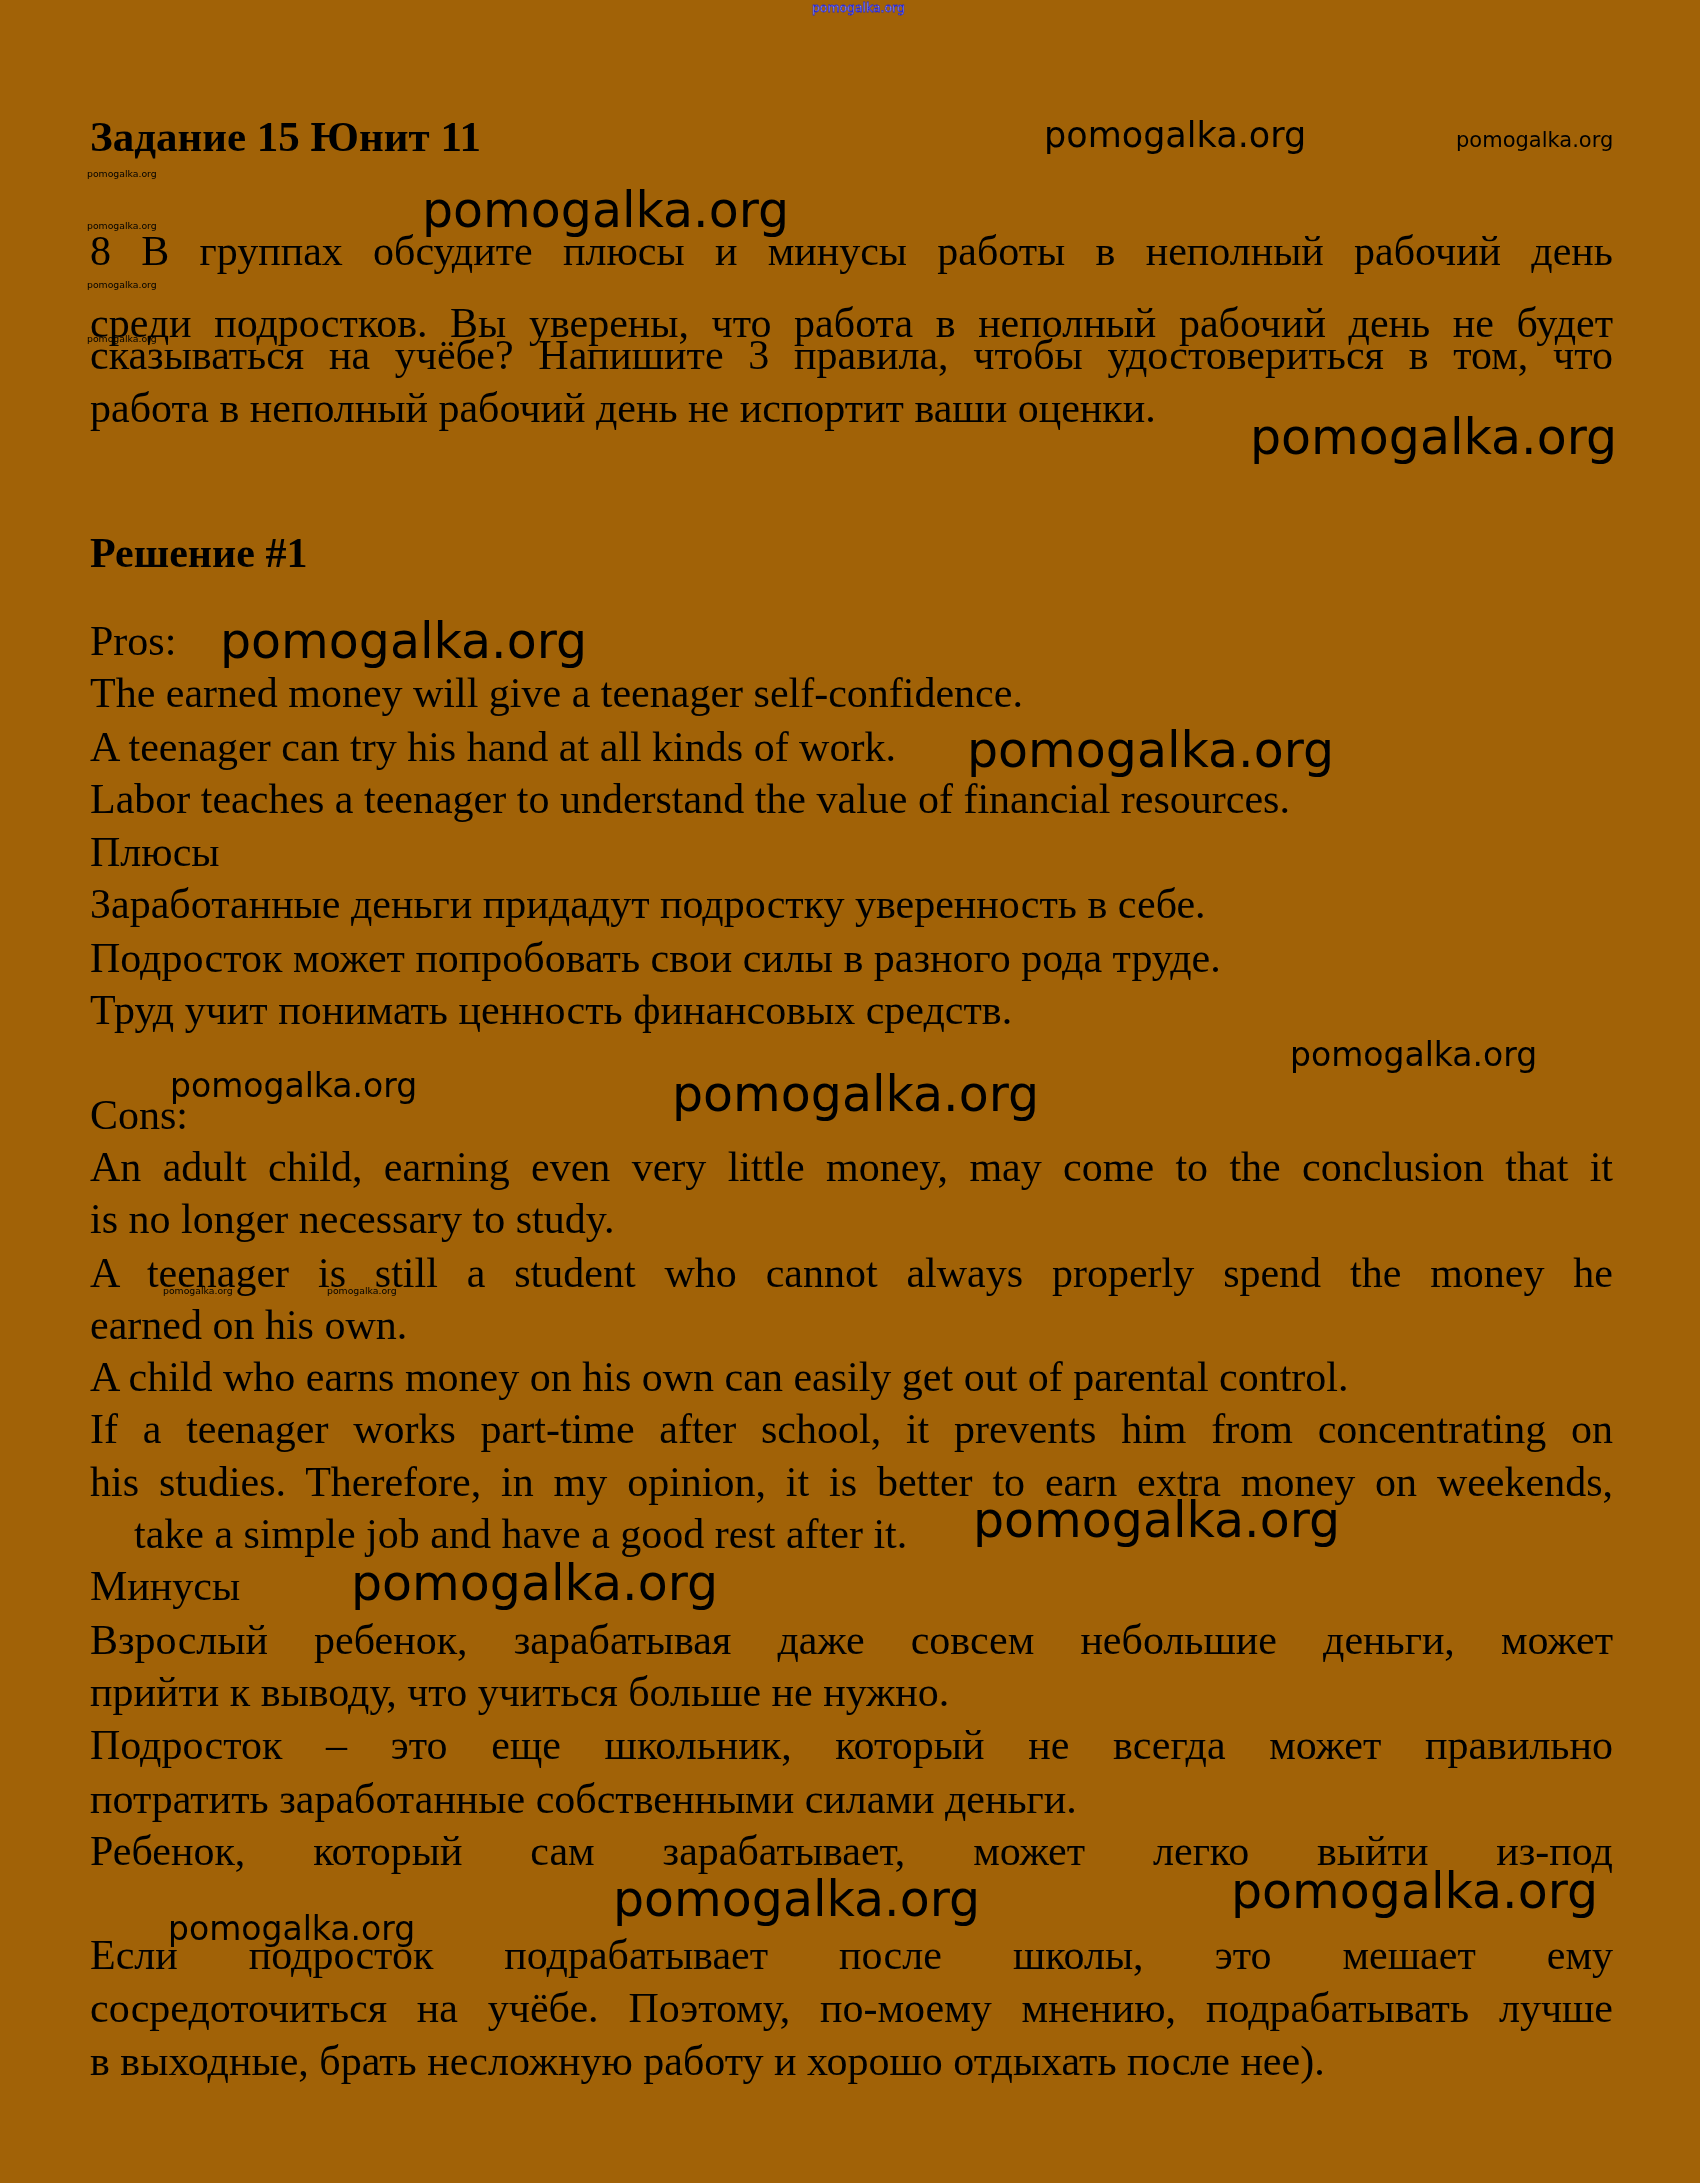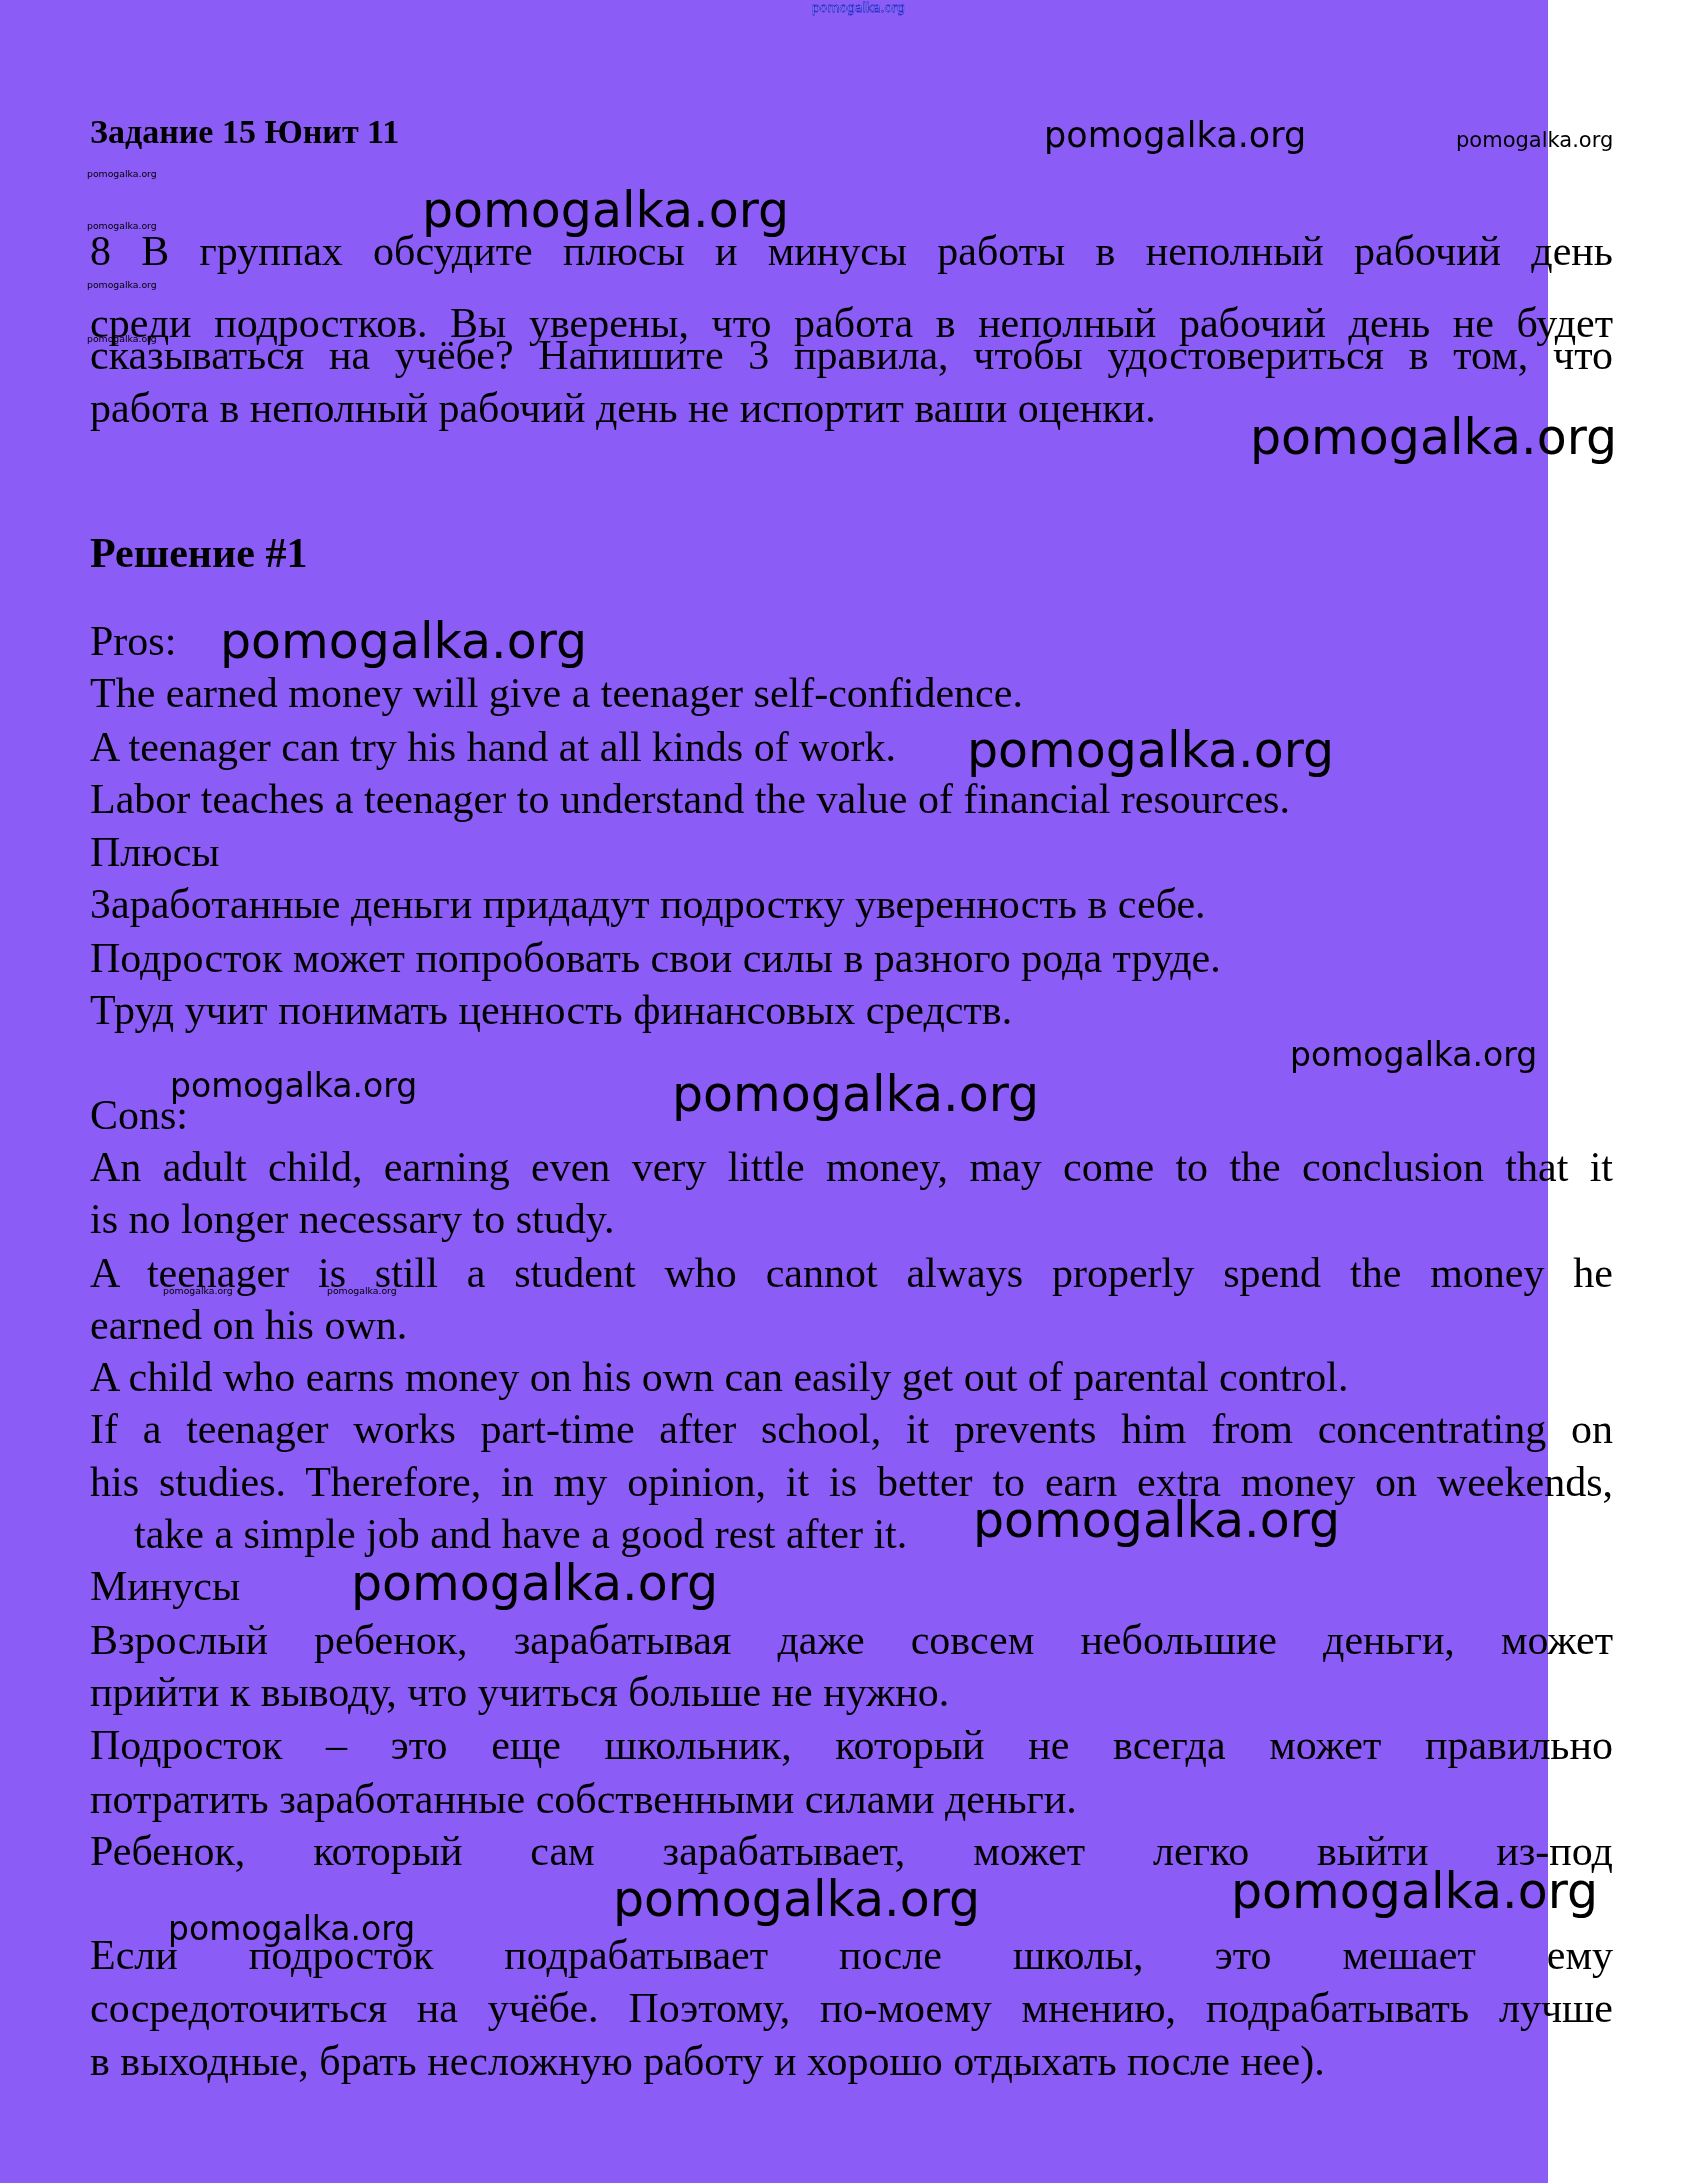--- a/index.html
+++ b/index.html
@@ -1,32 +1,32 @@
 <!DOCTYPE html>
 <html style="font-size:12.4px"><head>
 <meta charset="utf-8">
 <style>
   html, body { margin: 0; padding: 0; background: #ffffff; }
   body { width: 1700px; height: 2183px; position: relative; overflow: hidden; }
-  .page { position: absolute; left: 0; top: 0; width: 1548px; height: 2183px; background: #8b5cf6; }
+  .page { position: absolute; left: 0; top: 0; width: 1700px; height: 2183px; background: #a16207; }
   .serif { font-family: "Liberation Serif", "DejaVu Serif", serif; color: #000; }
   .wm { position: absolute; font-family: "DejaVu Sans", "Liberation Sans", sans-serif; color: #000; white-space: nowrap; line-height: 1; }
   .wm-top { font-family: "DejaVu Sans", sans-serif; color: #fff; -webkit-text-stroke: 0.8px #2a2ad0; font-size: 12.4px; }
   .line { position: absolute; left: 90px; white-space: nowrap; font-size: 42px; line-height: 1; }
   .just { width: 1523px; text-align: justify; text-align-last: justify; white-space: normal; }
   .bold { font-weight: bold; }
 </style>
 </head>
 <body>
 
 <div class="page">
 
   <div class="wm wm-top" style="left:812px; top:1.6px;">pomogalka.org</div>
 
-  <div class="line serif bold" style="top:115px; font-size:34px;">Задание 15 Юнит 11</div>
+  <div class="line serif bold" style="top:115px; font-size:43px;">Задание 15 Юнит 11</div>
   <div class="wm" style="left:1044px; top:118px; font-size:35px;">pomogalka.org</div>
   <div class="wm" style="left:1456px; top:130px; font-size:21px;">pomogalka.org</div>
 
   <div class="wm" style="left:87px; top:169px; font-size:9.3px;">pomogalka.org</div>
   <div class="wm" style="left:87px; top:221px; font-size:9.3px;">pomogalka.org</div>
   <div class="wm" style="left:87px; top:280px; font-size:9.3px;">pomogalka.org</div>
   <div class="wm" style="left:87px; top:334px; font-size:9.3px;">pomogalka.org</div>
 
   <div class="line serif just" style="top:230px;">8 В группах обсудите плюсы и минусы работы в неполный рабочий день</div>
   <div class="line serif just" style="top:282px;margin-top:20px;">среди подростков. Вы уверены, что работа в неполный рабочий день не будет</div>

